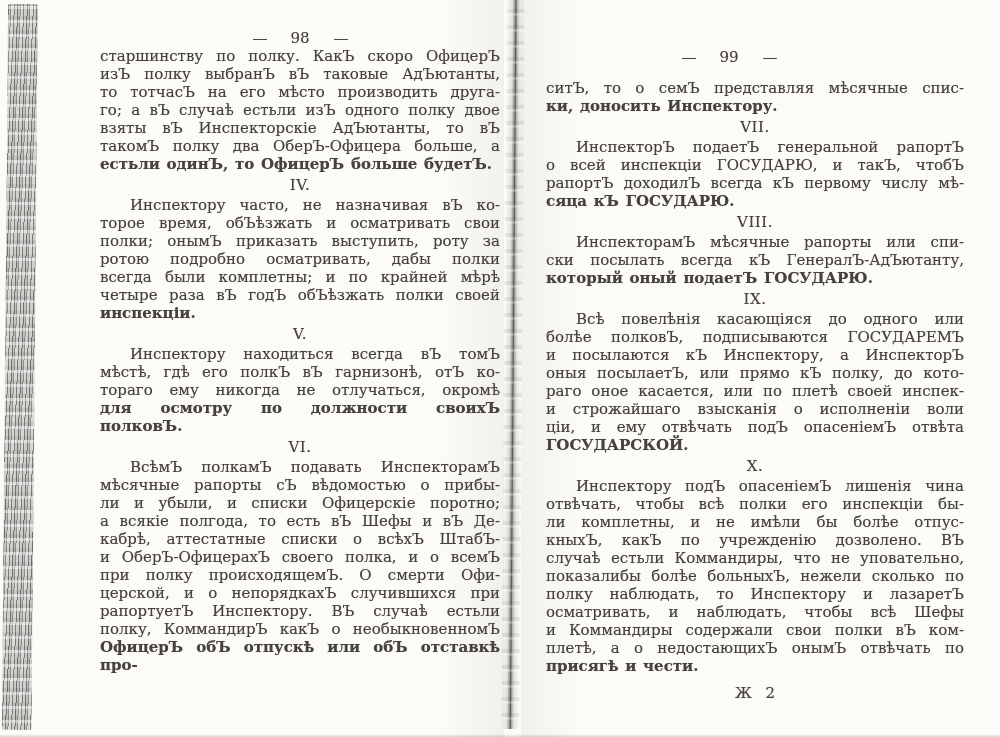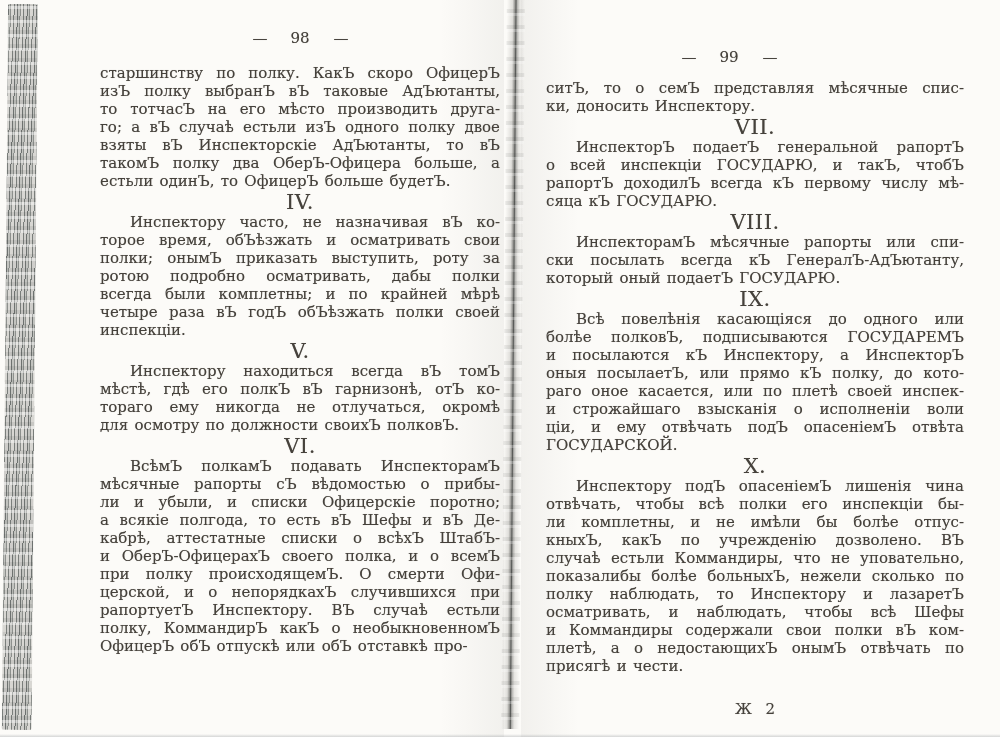--- a/index.html
+++ b/index.html
@@ -54,35 +54,35 @@
   }
   .page { position:absolute; font-size:15px; }
   .page-left  { left:100px; top:28px; width:400px; }
   .page-right { left:546px; top:47px; width:418px; }
   .page-header {
     display:flex; justify-content:center; align-items:center; gap:24px;
     height:19px; font-size:15px;
   }
   .page-right .page-header { transform:translateX(-26px); }
   .dash { letter-spacing:-1px; }
-  .text-block { margin-top:17px; }
+  .text-block { }
   .page-right .text-block { margin-top:13px; }
   .tline {
     line-height:18px; font-size:15px;
     text-align:justify; text-align-last:justify;
     word-spacing:1.5px;
   }
-  .tline-last { text-align-last:left; }
+  .tline-last { text-align-last:left;font-weight:bold; }
   .para.indent .tline:first-child { padding-left:30px; }
   .sec-heading {
-    text-align:center; line-height:18px; font-size:21px;
+    text-align:center; line-height:18px; font-size:15px;
     margin:3px 0 2px; letter-spacing:0.5px;
   }
   .signature {
-    text-align:center; margin-top:25px; font-size:15px; word-spacing:9px;
+    text-align:center; margin-top:9px; font-size:15px; word-spacing:9px;
   }
 </style>
 </head>
 <body>
 
 <div class="scan">
 
   <div class="fore-edge"></div>
   <div class="gutter-shade-left"></div>
   <div class="gutter-shade-right"></div>

